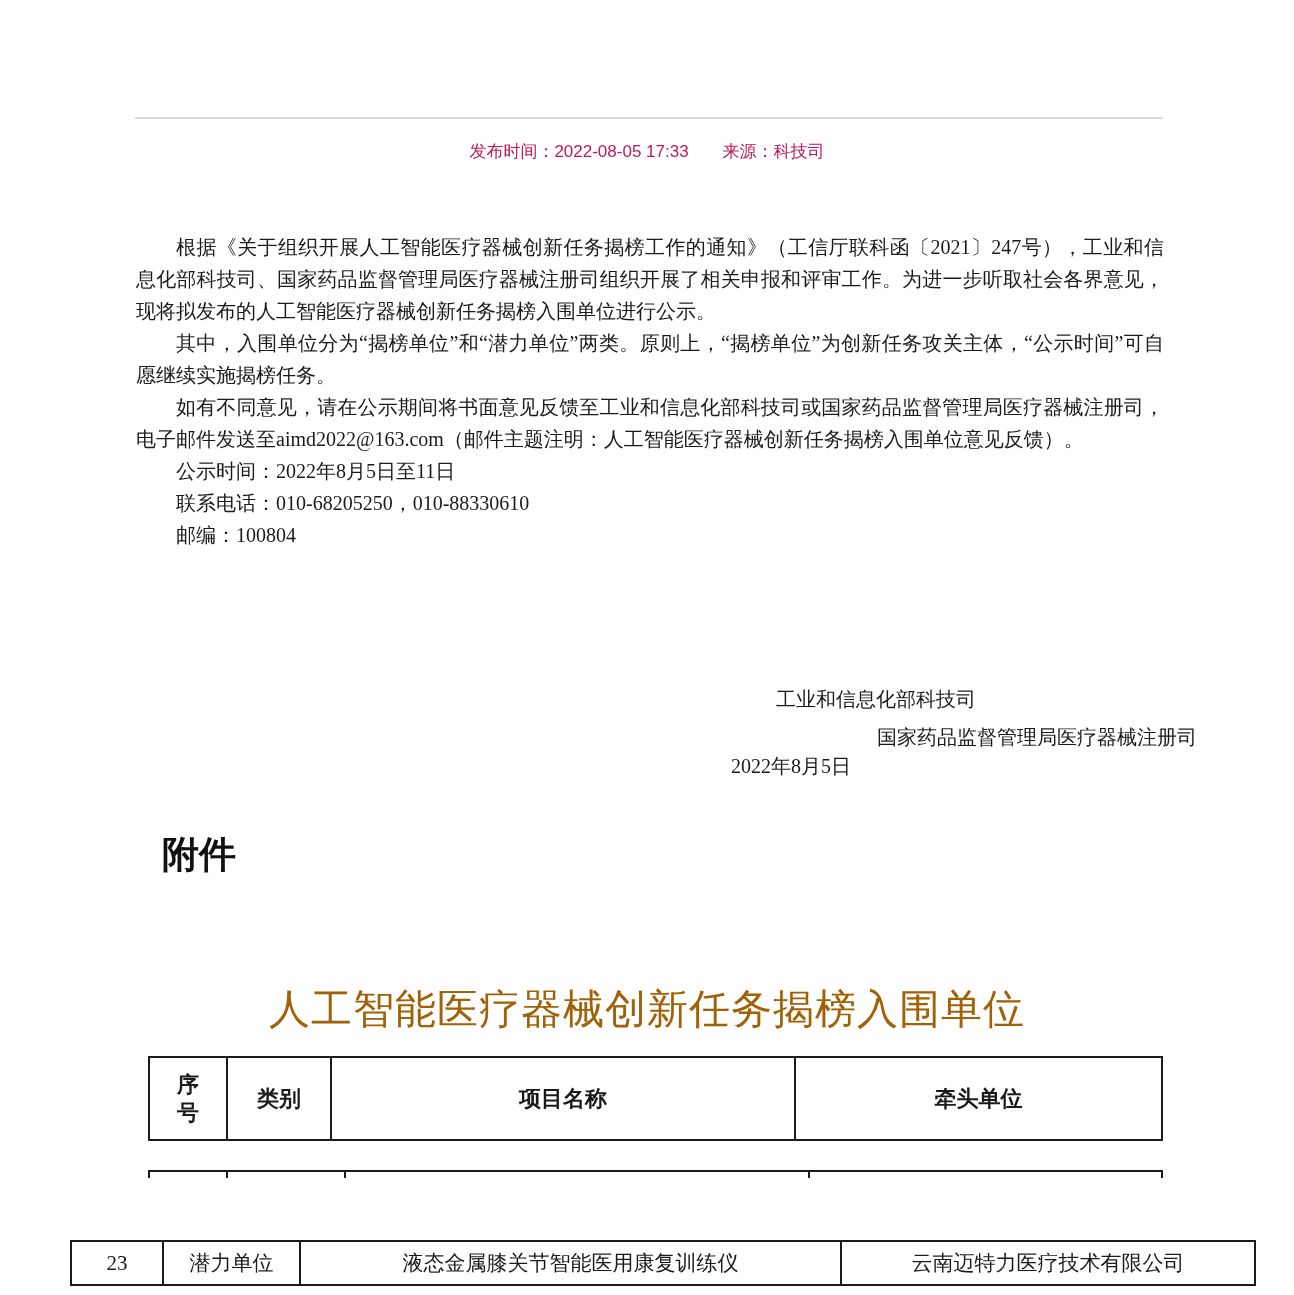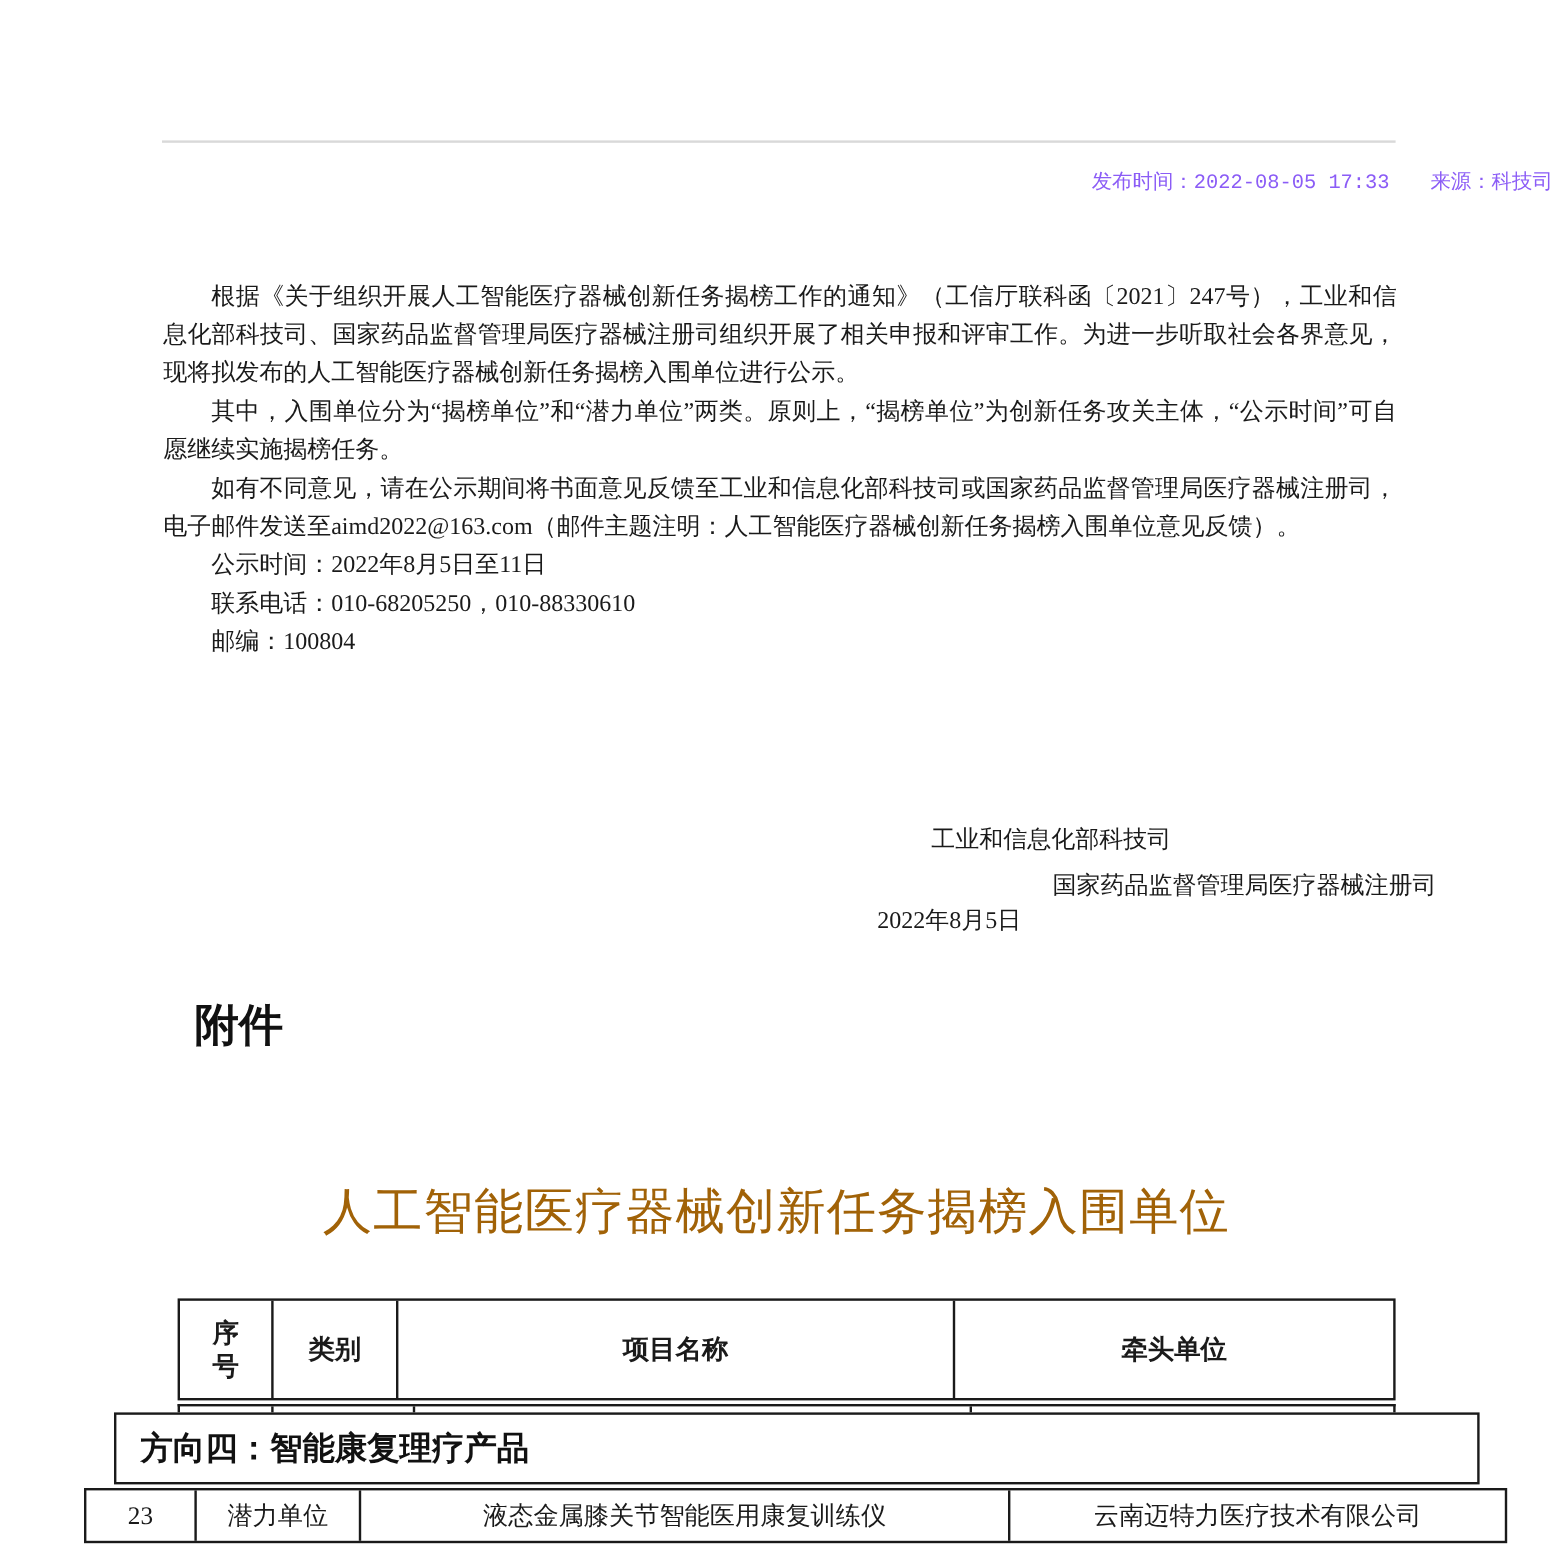--- a/index.html
+++ b/index.html
@@ -4,23 +4,23 @@
 <style>
   html,body{margin:0;padding:0;background:#ffffff;}
   #page{position:relative;width:1294px;height:1295px;background:#ffffff;overflow:hidden;
         font-family:"Liberation Serif","DejaVu Serif",serif;color:#1a1a1a;}
 
   
   .doc-title{position:absolute;top:54px;left:0;width:1294px;text-align:center;
              font-family:"Liberation Sans","DejaVu Sans",sans-serif;
              font-weight:bold;font-size:29px;letter-spacing:1px;color:#111;}
   .title-rule{position:absolute;top:117px;left:135px;width:1028px;height:2px;background:#d9d9d9;}
-  .meta-line{position:absolute;top:140px;left:0;width:1294px;text-align:right;
-             font-family:Liberation Mono, monospace;
-             font-size:17px;color:#8b5cf6;}
+  .meta-line{position:absolute;top:140px;left:0;width:1294px;text-align:center;
+             font-family:Liberation Sans, sans-serif;
+             font-size:17px;color:#be185d;}
   .meta-line .gap{display:inline-block;width:34px;}
 
   
   .body-block{position:absolute;top:231px;left:136px;width:1028px;
               font-size:20px;line-height:32px;text-align:justify;}
   .body-block p{margin:0;text-indent:2em;}
   .info-line{margin:0;text-indent:2em;}
   .blank-line{height:32px;}
 
   
@@ -31,21 +31,21 @@
 
   
   .annex-label{position:absolute;top:830px;left:162px;
                font-family:"Liberation Sans","DejaVu Sans",sans-serif;
                font-weight:bold;font-size:37px;color:#111;}
   .annex-title{position:absolute;top:982px;left:0;width:1294px;text-align:center;
                font-family:"Liberation Sans","DejaVu Sans",sans-serif;
                font-weight:normal;font-size:41px;letter-spacing:1px;color:#a16207;}
 
   
-  .tbl-head{position:absolute;top:1082px;left:148px;width:1015px;height:85px;
+  .tbl-head{position:absolute;top:1056px;left:148px;width:1015px;height:85px;
             box-sizing:border-box;border:2px solid #1a1a1a;display:flex;background:#fff;}
   .tbl-head .cell{box-sizing:border-box;display:flex;align-items:center;justify-content:center;
             font-weight:bold;font-size:22px;line-height:28px;text-align:center;}
   .tbl-head .c1{width:78px;border-right:2px solid #1a1a1a;}
   .tbl-head .c1 span{display:inline-block;width:1.1em;word-break:break-all;}
   .tbl-head .c2{width:104px;border-right:2px solid #1a1a1a;}
   .tbl-head .c3{width:464px;border-right:2px solid #1a1a1a;}
   .tbl-head .c4{flex:1;}
 
   
@@ -113,23 +113,20 @@
     <div class="cell c4">牵头单位</div>
   </div>
 
   <div class="tbl-strip">
     <i class="s1"></i>
       <i class="s2"></i>
       <i class="s3"></i>
       <i class="s4"></i>
   </div>
 
-  <div class="section-row">
-    <span>方向四：智能康复理疗产品</span>
-  </div>
 
   <div class="data-row">
     <div class="cell d1">23</div>
     <div class="cell d2">潜力单位</div>
     <div class="cell d3">液态金属膝关节智能医用康复训练仪</div>
     <div class="cell d4">云南迈特力医疗技术有限公司</div>
   </div>
 
 </div>
 

